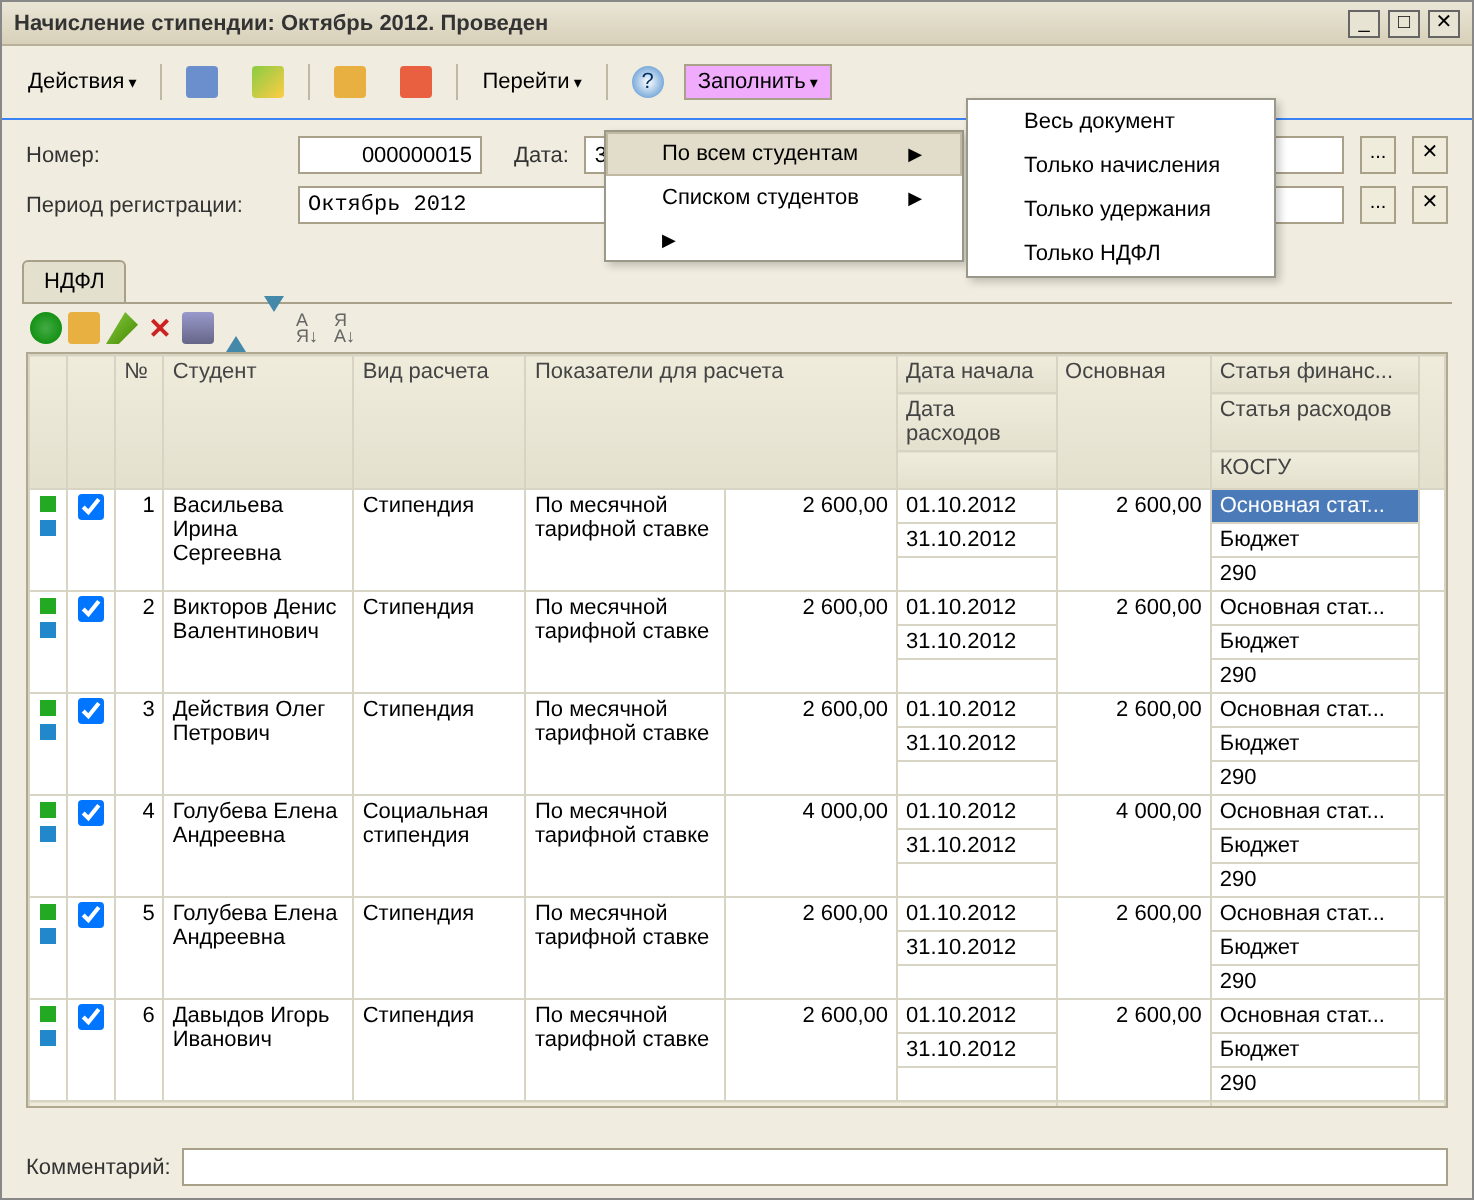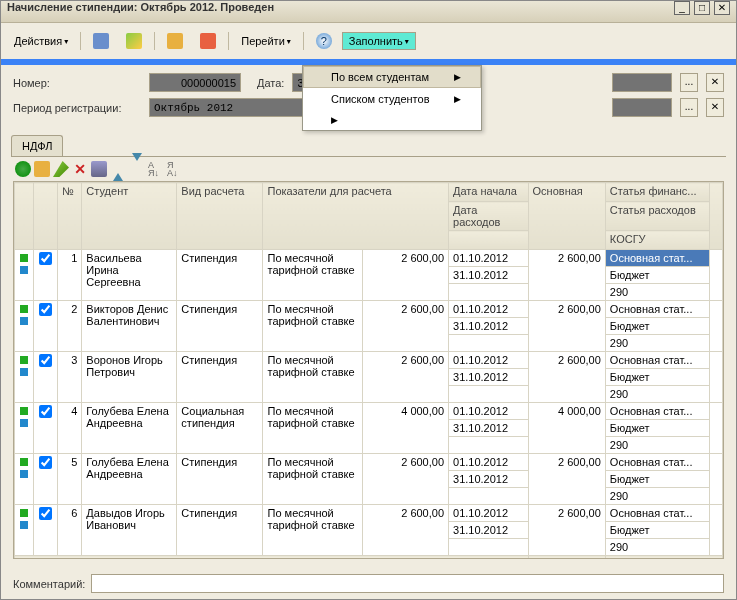--- a/index.html
+++ b/index.html
@@ -1,40 +1,40 @@
 <!DOCTYPE html>
 <html><head>
 <meta charset="utf-8">
 <style>
 * { box-sizing: border-box; margin: 0; padding: 0; font-family: Tahoma, Arial, sans-serif; font-size: 11px; }
 body { background: #f0ece0; }
 .window { width: 737px; height: 600px; background: #f0ece0; border: 1px solid #888; position: relative; overflow: hidden; }
 
-.titlebar { background: linear-gradient(#eae6d6,#d7d0b9); height: 22px; display: flex; align-items: flex-start; padding: 0 6px; border-bottom: 1px solid #b8b098; }
+.titlebar { background: linear-gradient(#eae6d6,#d7d0b9); height: 22px; display: flex; align-items: center; padding: 0 6px; border-bottom: 1px solid #b8b098; }
 .titlebar-text { font-weight: bold; color: #333; flex: 1; }
 .win-btns { display: flex; gap: 4px; }
 .win-btn { width: 16px; height: 14px; border: 1px solid #666; background: #e8e4d4; text-align: center; line-height: 12px; cursor: pointer; font-size: 10px; }
 
-.toolbar { height: 28px; display: flex; align-items: center; padding: 18px 6px; gap: 3px; border-bottom: 6px solid #3b82f6; }
+.toolbar { height: 28px; display: flex; align-items: center; padding: 18px 6px; gap: 3px; border-bottom: 1px solid #3b82f6; }
 .tb-btn { padding: 2px 6px; border: 1px solid transparent; cursor: pointer; display: flex; align-items: center; gap: 2px; }
 .tb-sep { width: 1px; height: 18px; background: #c0b8a0; margin: 0 2px; }
 .tb-icon { width: 16px; height: 16px; display: inline-block; border-radius: 2px; }
 
 .dropdown-menu { position: absolute; background: #fff; border: 1px solid #9a9888; box-shadow: 2px 2px 4px rgba(0,0,0,0.2); z-index: 100; }
 .menu1 { left: 301px; top: 64px; width: 180px; }
 .menu2 { left: 482px; top: 48px; width: 155px; }
 .menu-item { padding: 5px 20px 5px 28px; cursor: pointer; display: flex; justify-content: space-between; align-items: center; }
 .menu-item:hover,.menu-item.hover { background: #d8d0b8; }
 .menu-item.hover { background: #e2ddca; border: 1px solid #c0b8a0; padding: 4px 19px 4px 27px; }
 .menu-arrow { font-size: 9px; }
 
 .form-area { padding: 8px 12px; }
 .form-row { display: flex; align-items: center; gap: 8px; margin-bottom: 6px; }
 .form-label { color: #333; }
-.form-input { border: 1px solid #a8a088; background: #737373; height: 19px; padding: 1px 4px; }
+.form-input { border: 1px solid #a8a088; background: #ffffff; height: 19px; padding: 1px 4px; }
 .btn-small { width: 18px; height: 19px; border: 1px solid #a8a088; background: #f0ecdc; cursor: pointer; text-align: center; line-height: 16px; font-size: 10px; }
 
 .tabs { display: flex; border-bottom: 1px solid #a8a088; margin: 4px 10px 0; }
 .tab { padding: 4px 10px; border: 1px solid #a8a088; border-bottom: none; background: #e4e0ce; cursor: pointer; margin-right: 2px; border-radius: 3px 3px 0 0; }
 .tab.active { background: #f0ece0; position: relative; top: 1px; }
 
 .grid-toolbar { padding: 4px 14px; display: flex; gap: 3px; align-items: center; }
 .gt-icon { width: 16px; height: 16px; cursor: pointer; display: inline-block; }
 .ico-add { background: radial-gradient(circle,#4a4,#080); border-radius: 50%; }
 .ico-copy { background: #e8b040; border-radius: 2px; }
@@ -101,37 +101,51 @@
       </div>
     <div class="tb-sep"></div>
     <div class="tb-btn">
         <span>Перейти</span> 
         <span style="font-size:8px">▾</span>
       </div>
     <div class="tb-sep"></div>
     <div class="tb-btn">
         <span class="tb-icon" style="background:radial-gradient(circle,#fff,#48c);border-radius:50%;text-align:center;color:#036;line-height:16px">?</span>
       </div>
-    <div class="tb-btn" style="border:1px solid #a8a088;background:#5eead4">
+    <div class="tb-btn" style="border:1px solid #a8a088;background:#f0abfc">
         <span>Заполнить</span> 
         <span style="font-size:8px">▾</span>
       </div>
   </div>
 
   <div class="dropdown-menu menu1">
     <div class="menu-item hover">
         <span>По всем студентам</span>
         <span class="menu-arrow">▶</span>
       </div>
     <div class="menu-item">
         <span>Списком студентов</span>
         <span class="menu-arrow">▶</span>
       </div>
     <div class="menu-item">
         <span class="menu-arrow">▶</span>
+      </div>
+  </div>
+  <div class="dropdown-menu menu2">
+    <div class="menu-item">
+        <span>Весь документ</span>
+      </div>
+    <div class="menu-item">
+        <span>Только начисления</span>
+      </div>
+    <div class="menu-item">
+        <span>Только удержания</span>
+      </div>
+    <div class="menu-item">
+        <span>Только НДФЛ</span>
       </div>
   </div>
 
   <div class="form-area">
     <div class="form-row">
       <span class="form-label" style="width:128px">Номер:</span>
       <input class="form-input" style="width: 92px; text-align: right;" value="000000015">
       <span class="form-label" style="margin-left:8px">Дата:</span>
       <input class="form-input" style="width: 18px;" value="31">
       <span style="flex:1"></span>
@@ -229,21 +243,21 @@
             <td>Бюджет</td>
           </tr>
           <tr>
             <td></td>
             <td>290</td>
           </tr>
           <tr class="row-sel">
             <td rowspan="3" class="check-cell"><span class="row-flag flag-g"></span><span class="row-flag flag-b"></span></td>
             <td rowspan="3" class="check-cell"><input type="checkbox" checked="" style=""></td>
             <td rowspan="3" class="num-col">3</td>
-            <td rowspan="3">Воронов Игорь Петрович</td>
+            <td rowspan="3">Действия Олег Петрович</td>
             <td rowspan="3">Стипендия</td>
             <td rowspan="3" style="width:90px">По месячной тарифной ставке</td>
             <td rowspan="3" class="num-col" style="width:78px">2 600,00</td>
             <td>01.10.2012</td>
             <td rowspan="3" class="num-col">2 600,00</td>
             <td class="stat-cell">Основная стат...</td>
             <td rowspan="3"></td>
           </tr>
           <tr>
             <td>31.10.2012</td>

